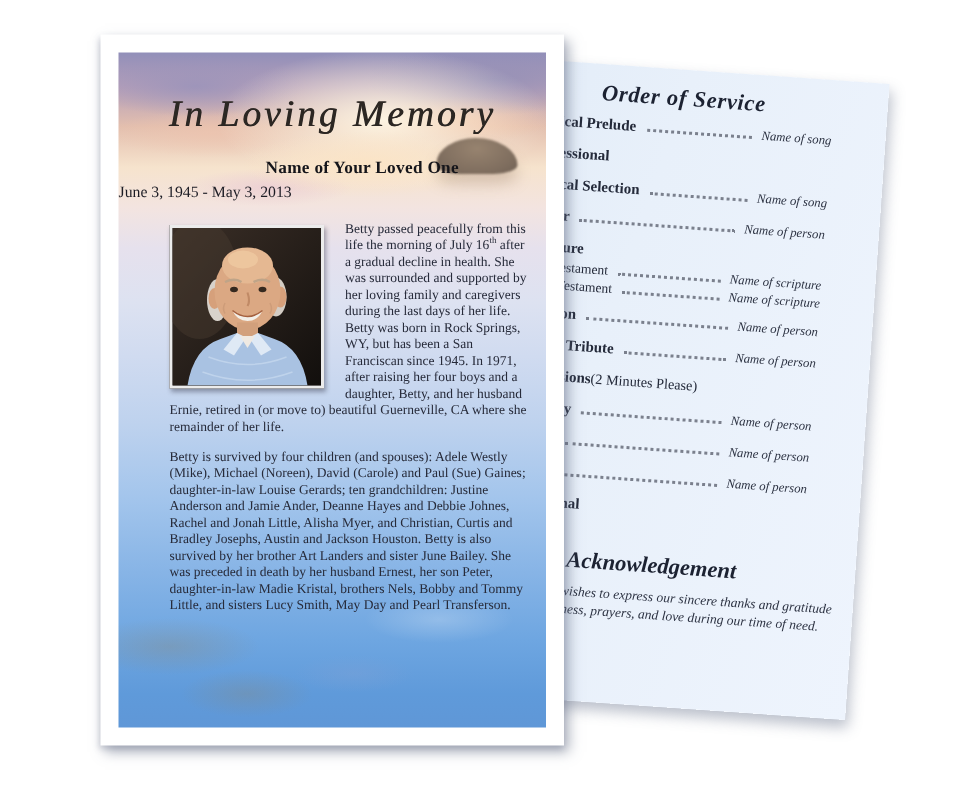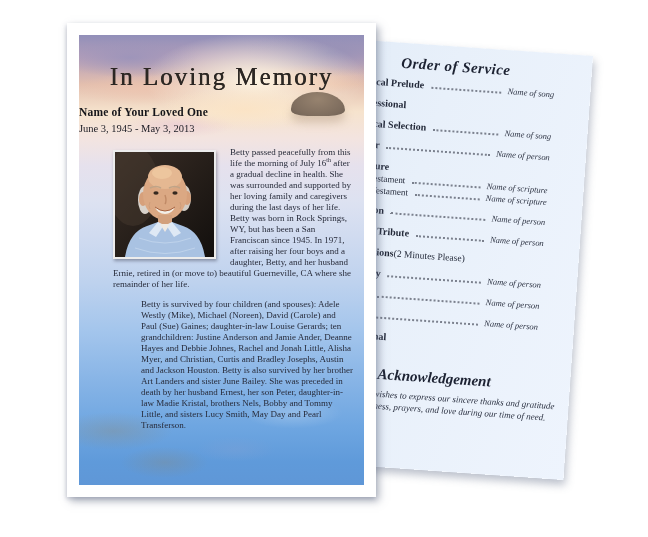--- a/index.html
+++ b/index.html
@@ -47,31 +47,31 @@
       radial-gradient(22% 5% at 30% 95%, rgba(150,132,100,.25), rgba(150,132,100,0) 70%),
       radial-gradient(25% 5% at 75% 84%, rgba(255,255,255,.22), rgba(255,255,255,0) 70%),
       radial-gradient(20% 4% at 55% 92%, rgba(120,160,215,.5), rgba(120,160,215,0) 70%),
       linear-gradient(to bottom,#918fb9 0%,#b59fb9 5%,#e3bfae 11%,#f6e3cd 17%,#f3e4e0 23%,
         #e6e1ed 29%,#dde2f1 37%,#d0dbf0 45%,#bed2ee 55%,#a3c5ec 66%,#87b4e6 77%,
         #6ea6e1 87%,#5f9ada 95%,#5f97d7 100%);}
   .island{position:absolute;left:212px;top:57px;width:54px;height:24px;
     background:radial-gradient(ellipse at 50% 30%,#97836f,#7e6d5e 70%,#6f6054);
     border-radius:48% 52% 30% 30% / 70% 75% 25% 25%;
     filter:blur(.7px);box-shadow:0 7px 9px rgba(160,135,115,.35);}
-  .front-title{position:relative;padding-top:27px;text-align:center;
+  .front-title{position:relative;padding-top:27px;text-align:center;font-style:italic;
     font-size:25px;line-height:30px;letter-spacing:2px;color:#2c2723;
     text-shadow:.4px 0 #2c2723;}
-  .front-name{position:relative;margin-top:13px;text-align:left;font-weight:bold;
-    font-size:11.5px;line-height:14px;letter-spacing:.2px;color:#15151a;}
+  .front-name{position:relative;margin-top:13px;text-align:center;font-weight:bold;
+    font-size:11.5px;line-height:14px;letter-spacing:.2px;color:#15151a;padding-left:40px;}
   .front-dates{position:relative;margin-top:3px;
     font-size:10.5px;line-height:13px;color:#1c1c24;}
   .front-body{position:relative;margin:12px 11px 0 34px;width:240px;
     font-size:9px;line-height:11px;color:#272b3a;text-align:left;}
   .front-body p{margin:0;}
-  .front-body p.p2{margin-top:9px;margin-left:28px;}
+  .front-body p.p2{margin-top:9px;}
   .front-body sup{font-size:6px;line-height:0;}
   .photo{float:left;width:99px;height:105px;border:2px solid #ececec;
     margin:3px 14px 7px 0;background:#1a1512;box-shadow:1px 2px 3px rgba(40,40,60,.4);}
   .photo svg{display:block;}
 </style>
 </head>
 <body>
 
 <div class="stage">
 

